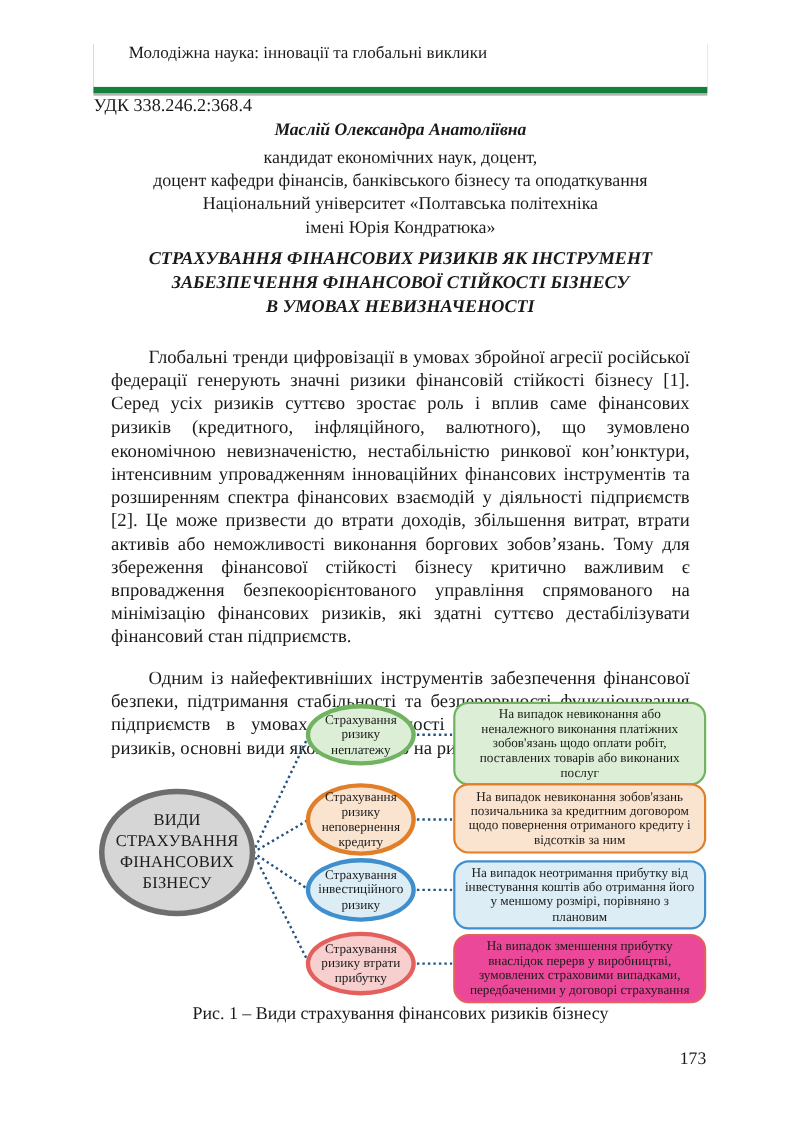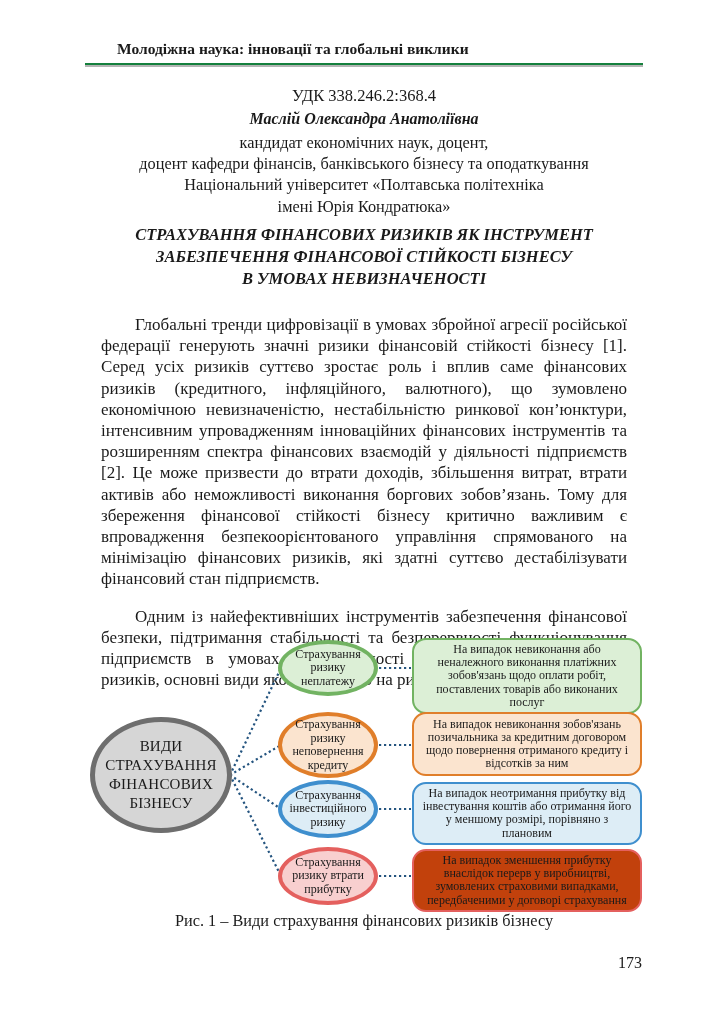--- a/index.html
+++ b/index.html
@@ -9,26 +9,25 @@
     background:#ffffff;
     font-family:"Liberation Serif","DejaVu Serif",serif;
     color:#1a1a1a;
     overflow:hidden;
   }
   
   .running-header{
     position:absolute;left:85px;top:38px;width:558px;
     font-size:15.5px;line-height:22px;
     padding-left:32px;box-sizing:border-box;
-    border-bottom:2px solid #15803d;
+    border-bottom:6px solid #15803d;
     box-shadow:0 2px 0 #b4b4b4;
-    padding-bottom:3px;
-    font-weight:bold;
+    padding-bottom:19px;
   }
-  .udc{position:absolute;left:85px;top:86px;width:558px;font-size:16.5px;text-align:center;}
+  .udc{position:absolute;left:85px;top:86px;width:558px;font-size:16.5px;}
   .author-name{
     position:absolute;left:85px;top:110px;width:558px;
     text-align:center;font-weight:bold;font-style:italic;font-size:16px;
   }
   .author-lines{position:absolute;left:85px;top:132px;width:558px;text-align:center;}
   .author-lines div{font-size:16.3px;line-height:21.2px;}
   .article-title{
     position:absolute;left:85px;top:224px;width:558px;
     text-align:center;font-weight:bold;font-style:italic;
   }
@@ -138,21 +137,21 @@
 
     <div class="desc-box b0" style="border-color: rgb(114, 179, 98); background: rgb(220, 239, 214);">
       <span>На випадок невиконання або неналежного виконання платіжних зобов'язань щодо оплати робіт, поставлених товарів або виконаних послуг</span>
     </div>
     <div class="desc-box b1" style="border-color: rgb(224, 126, 42); background: rgb(251, 228, 207);">
       <span>На випадок невиконання зобов'язань позичальника за кредитним договором щодо повернення отриманого кредиту і відсотків за ним</span>
     </div>
     <div class="desc-box b2" style="border-color: rgb(63, 143, 206); background: rgb(221, 237, 246);">
       <span>На випадок неотримання прибутку від інвестування коштів або отримання його у меншому розмірі, порівняно з плановим</span>
     </div>
-    <div class="desc-box b3" style="border-color: rgb(228, 96, 94); background: #c2410c;">
+    <div class="desc-box b3" style="border-color: rgb(228, 96, 94); background: #ec4899;">
       <span>На випадок зменшення прибутку внаслідок перерв у виробництві, зумовлених страховими випадками, передбаченими у договорі страхування</span>
     </div>
   </div>
 
   <div class="figure-caption">Рис. 1 – Види страхування фінансових ризиків бізнесу</div>
 
   <div class="page-number">173</div>
 
 </div>
 

